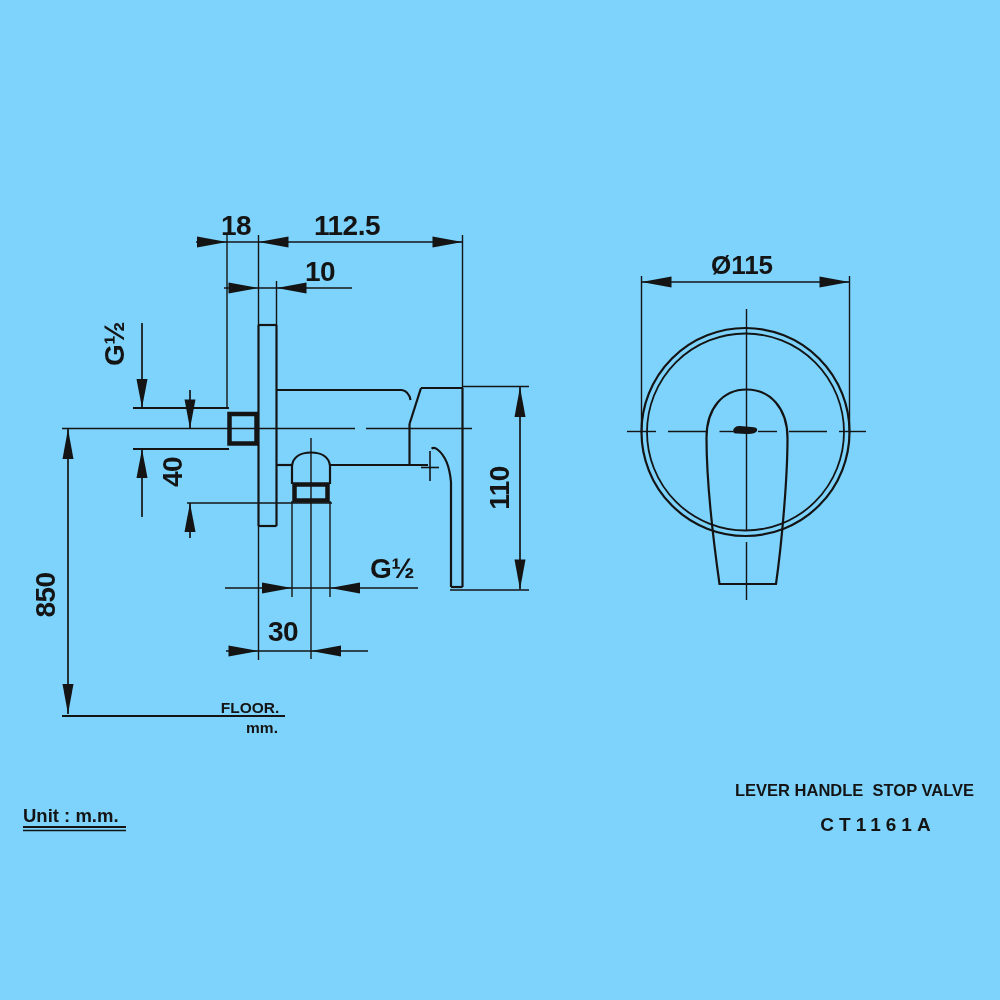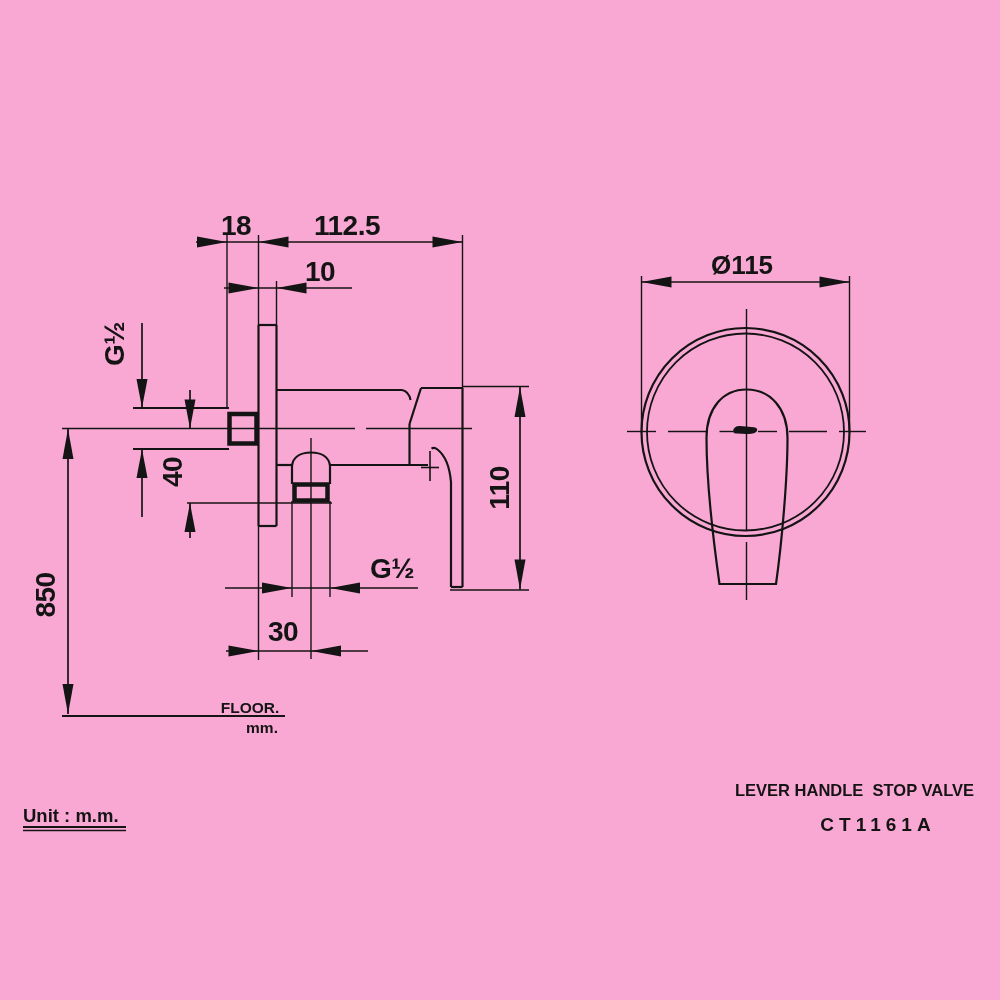--- a/index.html
+++ b/index.html
@@ -1,16 +1,16 @@
 <!DOCTYPE html>
 <html><head>
 <meta charset="utf-8">
 <style>
   html,body{margin:0;padding:0;background:#fff;}
-  .sheet{position:relative;width:1000px;height:1000px;background:#f9a8d4;overflow:hidden;}
+  .sheet{position:relative;width:1000px;height:1000px;background:#7dd3fc;overflow:hidden;}
   svg{display:block;}
   svg text{font-family:"Liberation Sans","DejaVu Sans",sans-serif;font-weight:bold;fill:#141414;stroke:none;}
   .fs28{font-size:28px;letter-spacing:-0.5px;}
   .fs26{font-size:26px;}
   .fs16{font-size:15.5px;}
   .fs18{font-size:18.5px;}
   .fs19{font-size:19px;letter-spacing:5px;}
   .fs17{font-size:16.5px;}
   .ol{stroke-width:2.2;}
   .thin{stroke-width:1.4;}

